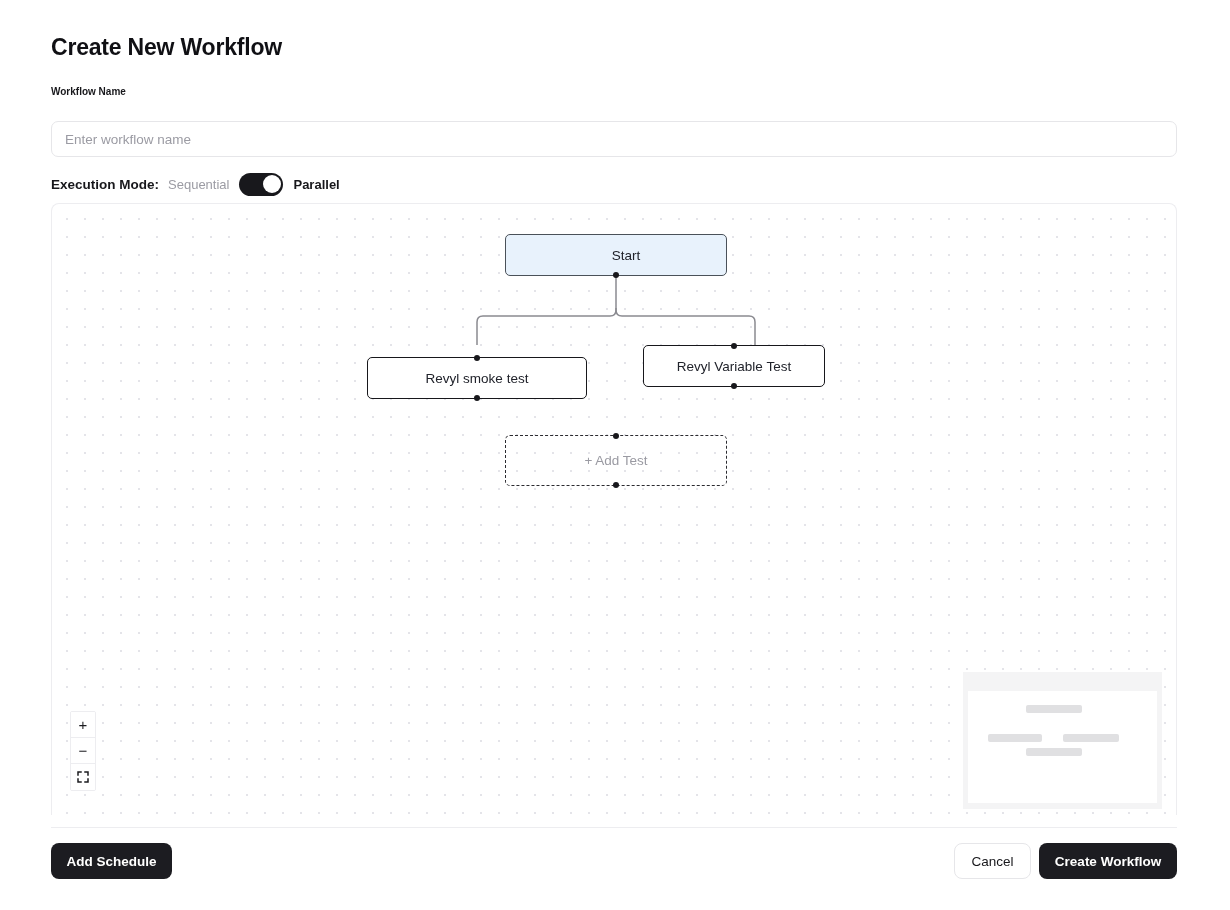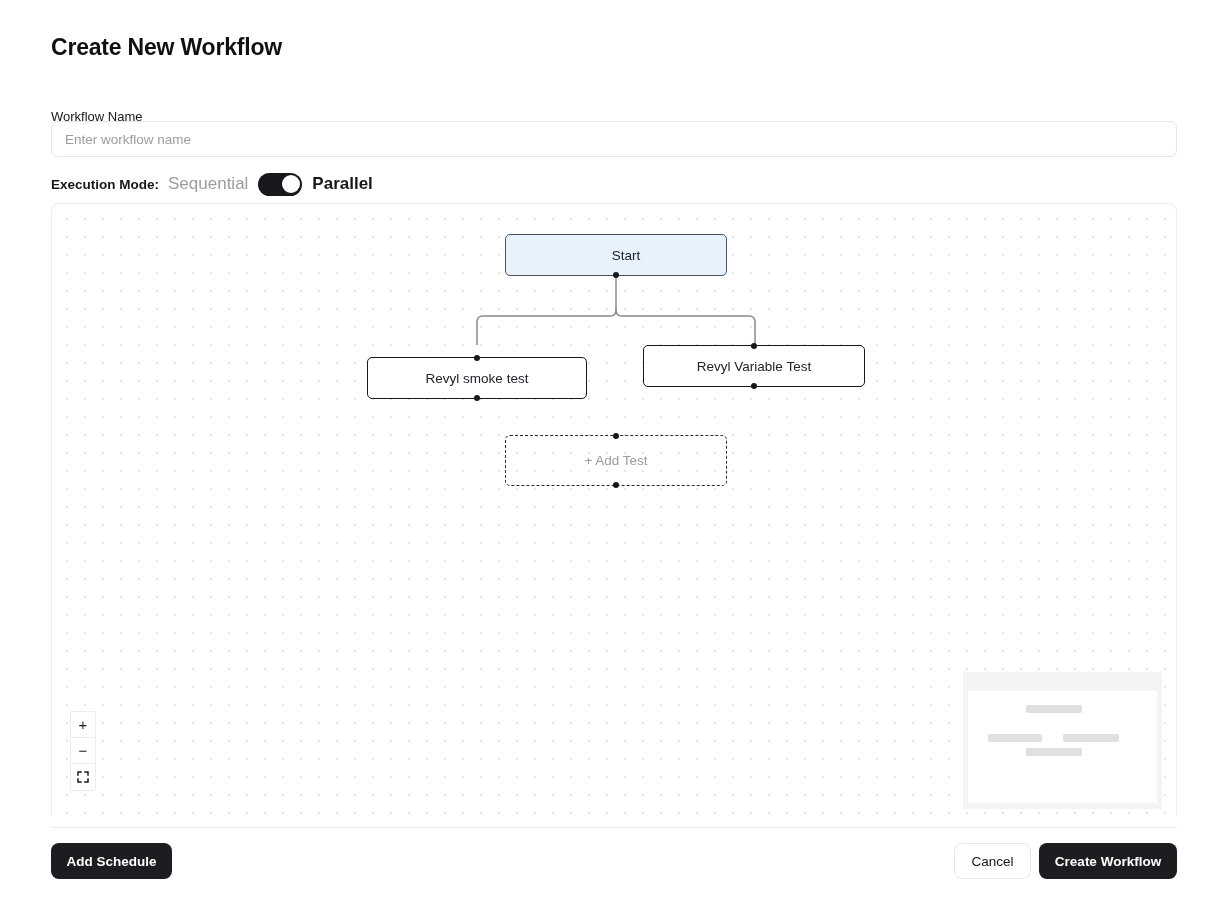--- a/index.html
+++ b/index.html
@@ -24,23 +24,23 @@
     left: 51px; top: 34px;
     font-size: 23px;
     font-weight: 700;
     color: #101014;
     letter-spacing: -0.2px;
   }
 
   
   .field-label {
     position: absolute;
-    left: 51px; top: 109px;
-    font-size: 13px;
-    font-weight: 400;
+    left: 51px; top: 86px;
+    font-size: 10px;
+    font-weight: 700;
     color: #17171b;
   }
   .name-input {
     position: absolute;
     left: 51px; top: 121px;
     width: 1126px; height: 36px;
     border: 1px solid #e6e6e9;
     border-radius: 7px;
     background: #ffffff;
     padding: 0 13px;
@@ -59,21 +59,21 @@
     align-items: center;
     height: 22px;
   }
   .exec-label {
     font-size: 13.5px;
     font-weight: 700;
     color: #17171b;
     margin-right: 9px;
   }
   .exec-opt {
-    font-size: 17px;
+    font-size: 13px;
     color: #9b9ba3;
   }
   .exec-opt.active {
     color: #17171b;
     font-weight: 700;
   }
   .toggle {
     position: relative;
     width: 44px; height: 23px;
     border-radius: 12px;
@@ -259,21 +259,21 @@
       <span>Start</span>
       <span class="handle bottom"></span>
     </div>
 
     <div class="node" style="left:315px; top:153px; width:220px; height:42px;">
       <span class="handle top"></span>
       <span>Revyl smoke test</span>
       <span class="handle bottom"></span>
     </div>
 
-    <div class="node" style="left:591px; top:141px; width:222px; height:42px;">
+    <div class="node" style="left:591px; top:141px; width:182px; height:42px;">
       <span class="handle top"></span>
       <span>Revyl Variable Test</span>
       <span class="handle bottom"></span>
     </div>
 
     <div class="node add" style="left:453px; top:231px; width:222px; height:51px;">
       <span class="handle top"></span>
       <span>+ Add Test</span>
       <span class="handle bottom"></span>
     </div>

